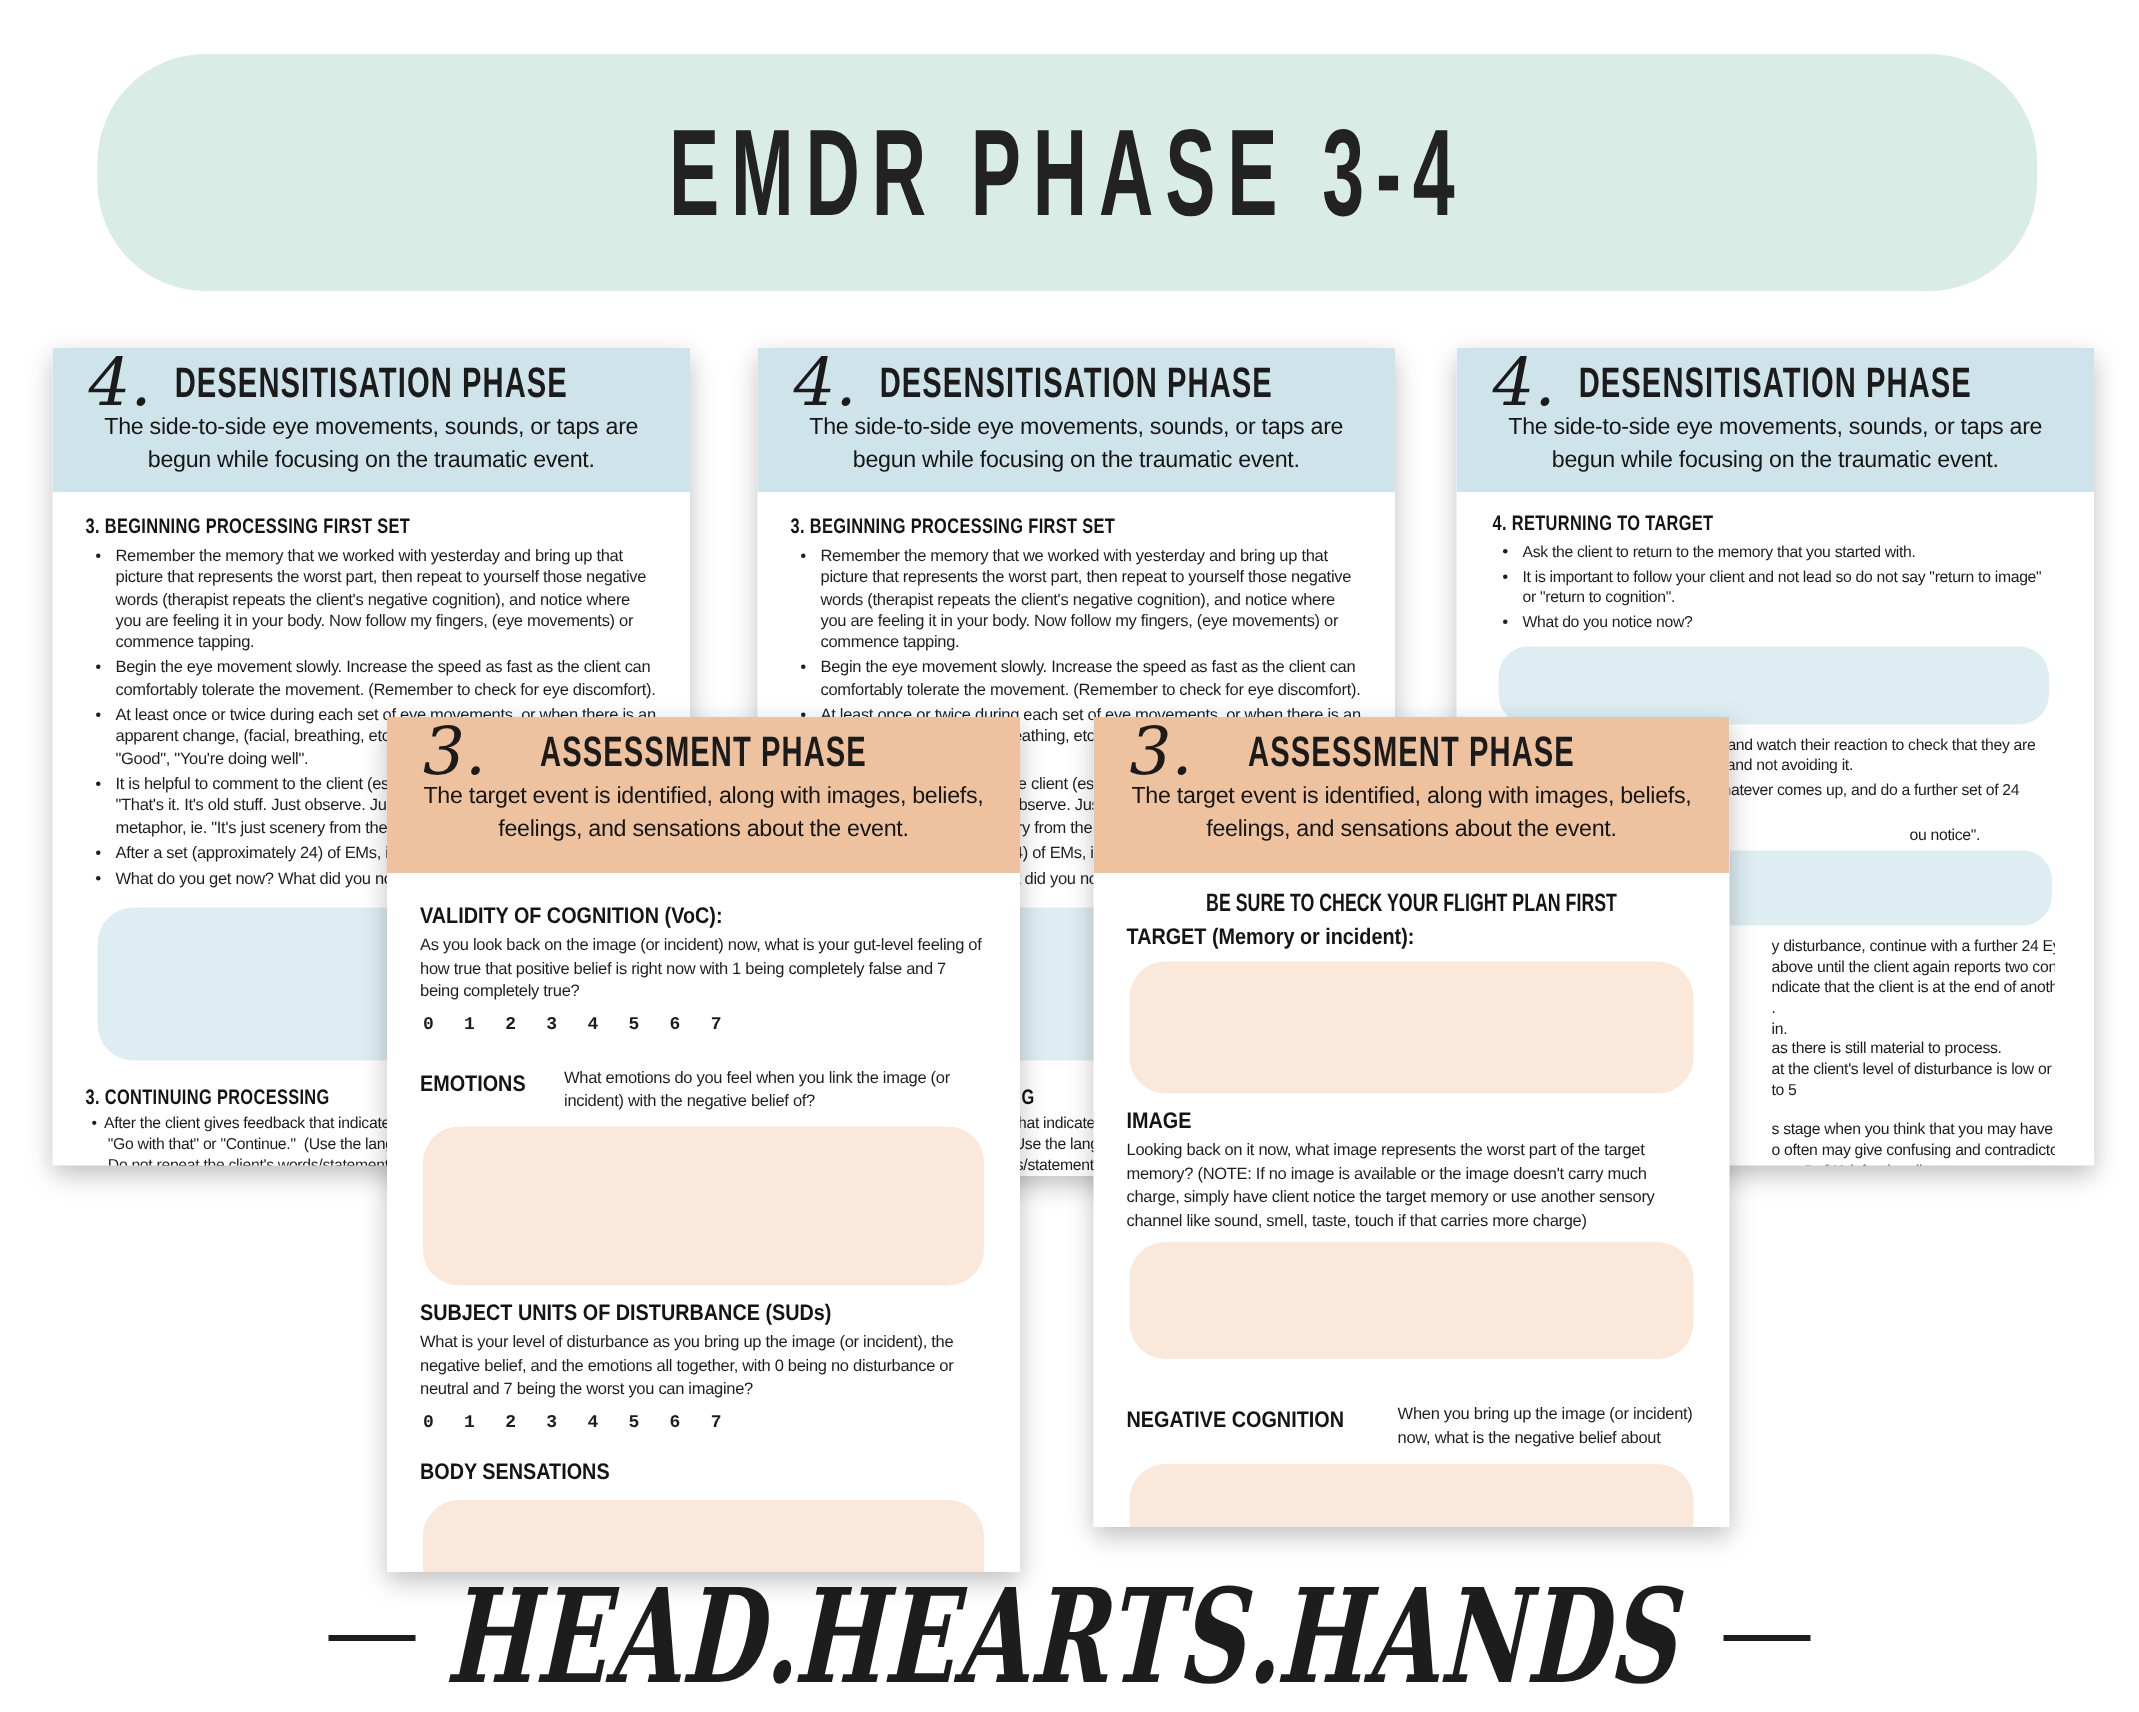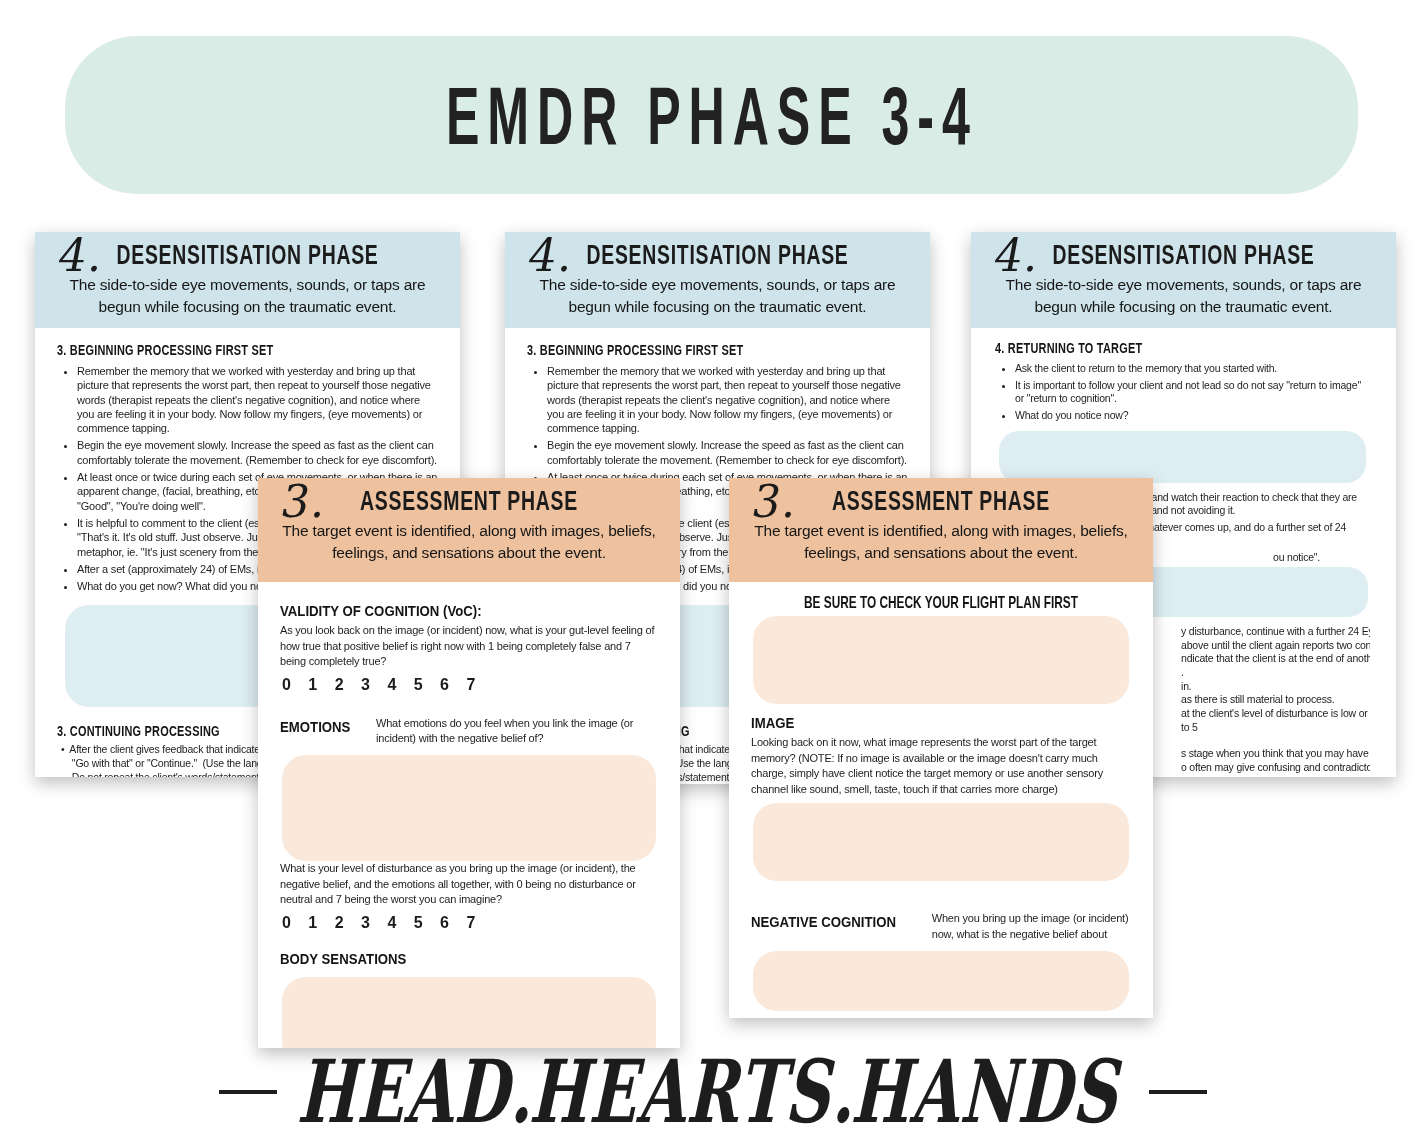--- a/index.html
+++ b/index.html
@@ -55,21 +55,21 @@
   ul.frag-lines{padding-left:186px;}
   .fill-box{border-radius:24px;}
   .blue{background:#ddedf2;}
   .tan{background:#fae8da;}
   .frag{white-space:pre;overflow:hidden;font-size:10.5px;letter-spacing:-0.2px;}
   .h-label{
     display:inline-block;font-weight:700;font-size:15px;letter-spacing:0;
     transform:scaleX(0.88);transform-origin:0 50%;margin:10px 0 4px;white-space:nowrap;color:#141414;
   }
   .q{margin:0 0 6px 0;font-size:11px;line-height:1.42;letter-spacing:-0.2px;color:#1e1e1e;}
-  .scale{font-size:16px;font-weight:700;word-spacing:9px;letter-spacing:2px;margin:4px 0 8px 2px;}
+  .scale{font-size:12px;font-weight:700;word-spacing:9px;letter-spacing:2px;margin:4px 0 8px 2px;font-family:Liberation Mono, monospace;}
   .pair{display:flex;align-items:flex-start;gap:16px;margin-top:22px;}
   .pair .h-label{flex:0 0 auto;margin:2px 0 0;}
   .pair .q{flex:1 1 auto;margin:0;}
   .flight{
     display:block;text-align:center;font-weight:800;font-size:16px;
     transform:scale(0.74,1.05);white-space:nowrap;margin:2px 0 2px;color:#141414;
   }
   
   .brand-row{
     position:absolute;left:0;right:0;top:1042px;height:99px;
@@ -192,35 +192,37 @@
   </header>
   <div class="card-body">
     <span class="h-label">VALIDITY OF COGNITION (VoC):</span>
     <p class="q">As you look back on the image (or incident) now, what is your gut-level feeling of how true that positive belief is right now with 1 being completely false and 7 being completely true?</p>
     <div class="scale">0 1 2 3 4 5 6 7</div>
     <div class="pair">
       <span class="h-label">EMOTIONS</span>
       <span class="q">What emotions do you feel when you link the image (or incident) with the negative belief of?</span>
     </div>
     <div class="fill-box tan" style="height:106px;margin:8px 2px 0 2px"></div>
+    <div><span class="h-label">SUBJECT UNITS OF DISTURBANCE (SUDs)</span></div>
     <p class="q">What is your level of disturbance as you bring up the image (or incident), the negative belief, and the emotions all together, with 0 being no disturbance or neutral and 7 being the worst you can imagine?</p>
     <div class="scale">0 1 2 3 4 5 6 7</div>
     <div><span class="h-label">BODY SENSATIONS</span></div>
     <div class="fill-box tan" style="height:90px;margin:6px 2px 0 2px"></div>
   </div>
 </section>
 
 <section class="card z2" style="left:729px;top:478px;width:424px;height:540px">
   <header class="card-head a-head">
     <span class="hand-num">3.</span>
     <span class="head-title">ASSESSMENT PHASE</span>
     <div class="head-sub">The target event is identified, along with images, beliefs, feelings, and sensations about the event.</div>
   </header>
   <div class="card-body">
     <span class="flight">BE SURE TO CHECK YOUR FLIGHT PLAN FIRST</span>
+    <div><span class="h-label" style="margin-top:2px">TARGET (Memory or incident):</span></div>
     <div class="fill-box tan" style="height:88px;margin:4px 2px 0 2px"></div>
     <div><span class="h-label">IMAGE</span></div>
     <p class="q">Looking back on it now, what image represents the worst part of the target memory? (NOTE: If no image is available or the image doesn't carry much charge, simply have client notice the target memory or use another sensory channel like sound, smell, taste, touch if that carries more charge)</p>
     <div class="fill-box tan" style="height:78px;margin:2px 2px 0 2px"></div>
     <div class="pair" style="margin-top:30px">
       <span class="h-label">NEGATIVE COGNITION</span>
       <span class="q">When you bring up the image (or incident) now, what is the negative belief about</span>
     </div>
     <div class="fill-box tan" style="height:60px;margin:8px 2px 0 2px"></div>
 

